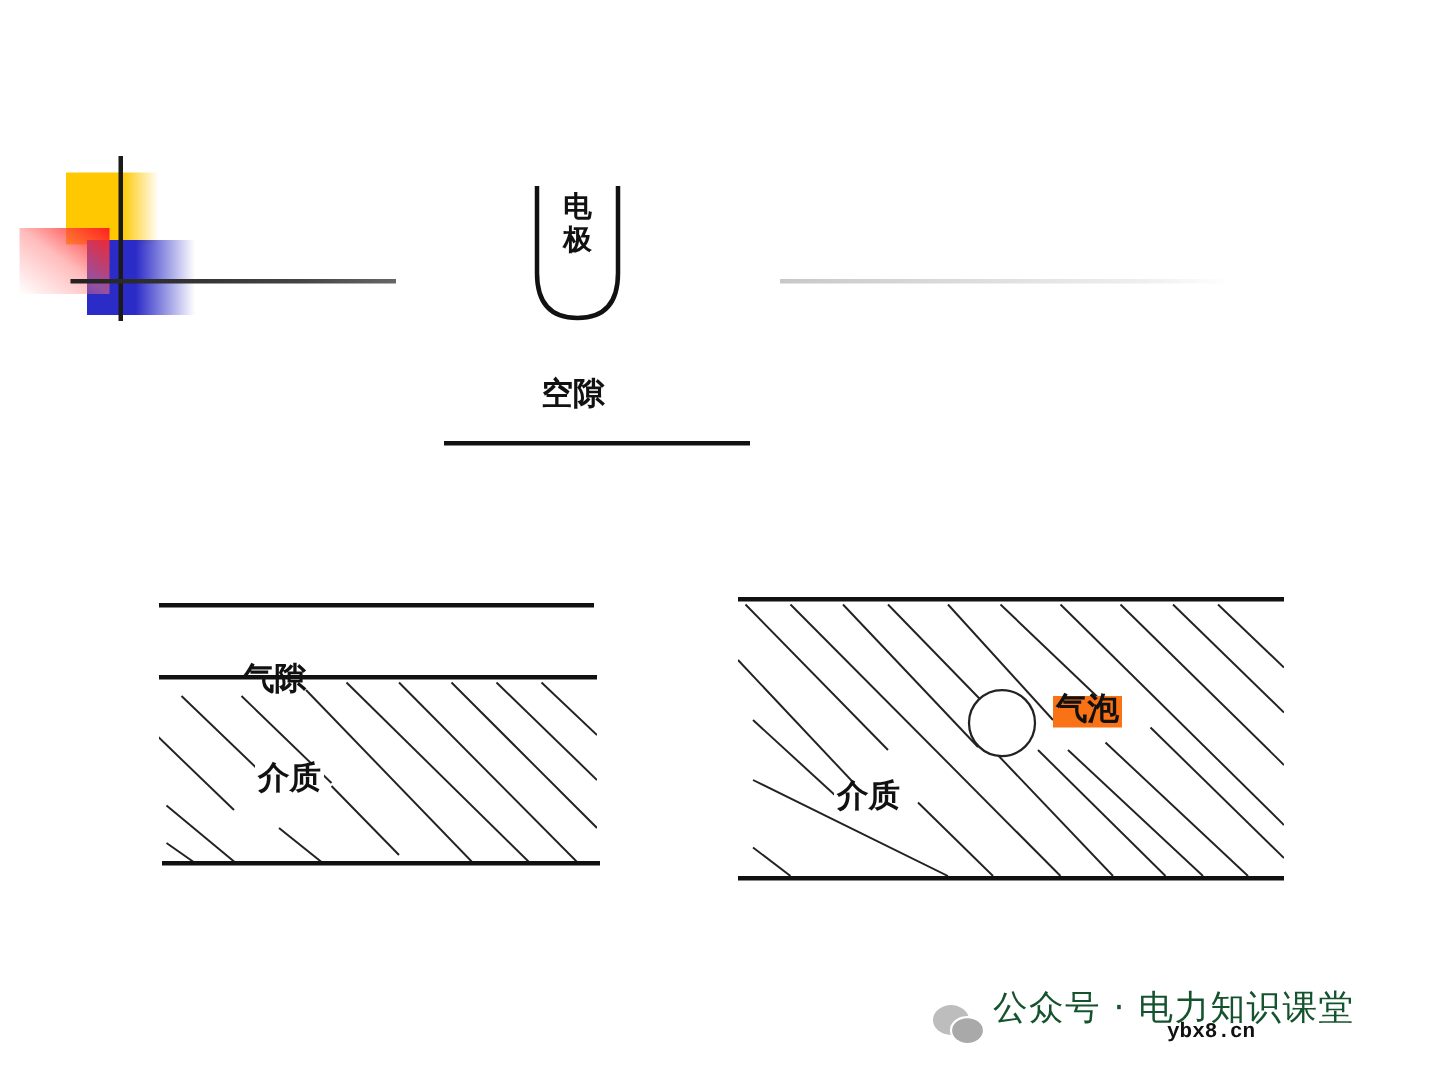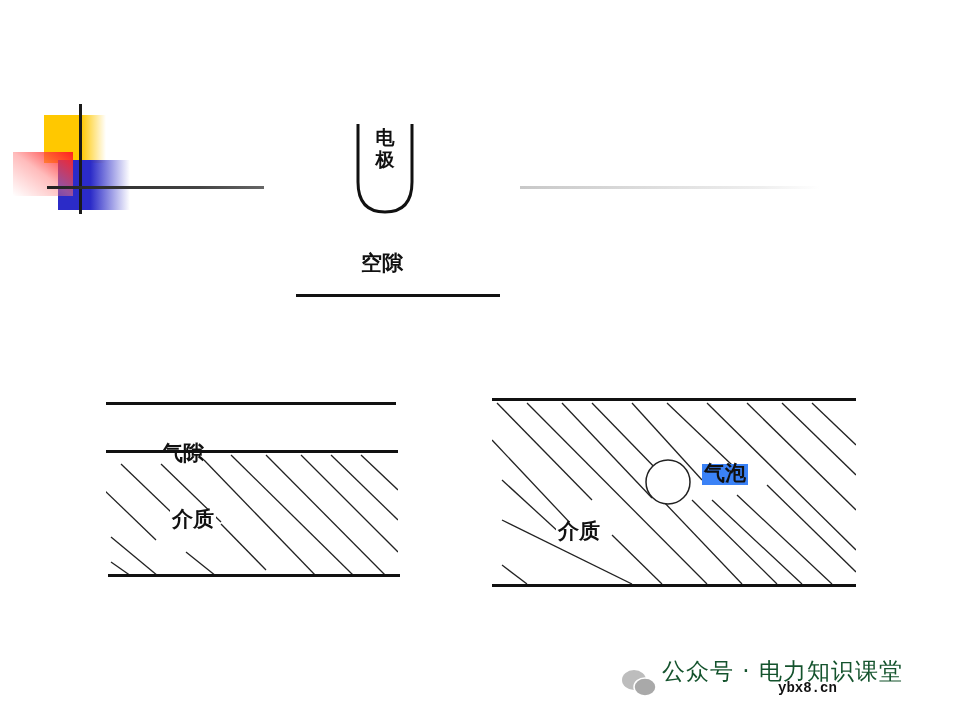--- a/index.html
+++ b/index.html
@@ -82,21 +82,21 @@
       <line x1="220" y1="100" x2="310" y2="184"></line>
       <line x1="245" y1="95" x2="340" y2="184"></line>
       <line x1="215" y1="3" x2="364" y2="150"></line>
       <line x1="255" y1="3" x2="364" y2="110"></line>
       <line x1="290" y1="3" x2="364" y2="75"></line>
       <line x1="320" y1="3" x2="364" y2="45"></line>
       <line x1="275" y1="85" x2="364" y2="172"></line>
     </g>
     <circle cx="176" cy="82" r="22" fill="#fff" stroke="#222" stroke-width="1.5"></circle>
   </svg>
-  <div class="lbl" style="left:702px;top:464px;background:#3b82f6;padding:0 2px;">气泡</div>
+  <div class="lbl" style="left:702px;top:464px;background:#f97316;padding:0 2px;">气泡</div>
   <div class="lbl" style="left:556px;top:522px;background:#fff;padding:0 2px;">介质</div>
   <div class="hline" style="left:492px;top:584px;width:364px;"></div>
 </div>
 
 <svg class="wechat-icon" viewBox="0 0 40 30">
   <ellipse cx="14" cy="12" rx="12" ry="10" fill="#bdbdbd"></ellipse>
   <ellipse cx="25" cy="19" rx="11" ry="9" fill="#a9a9a9" stroke="#fff" stroke-width="1.5"></ellipse>
 </svg>
 <div class="footer-text">公众号 · 电力知识课堂</div>
 <div class="watermark">ybx8.cn</div>

